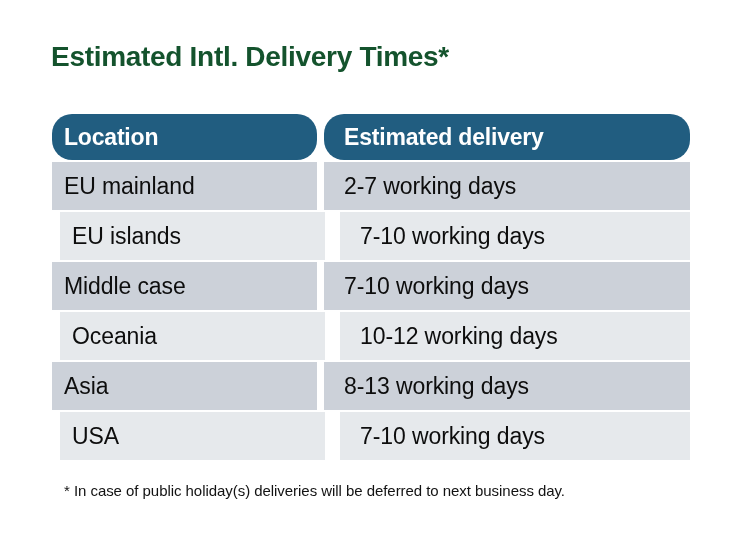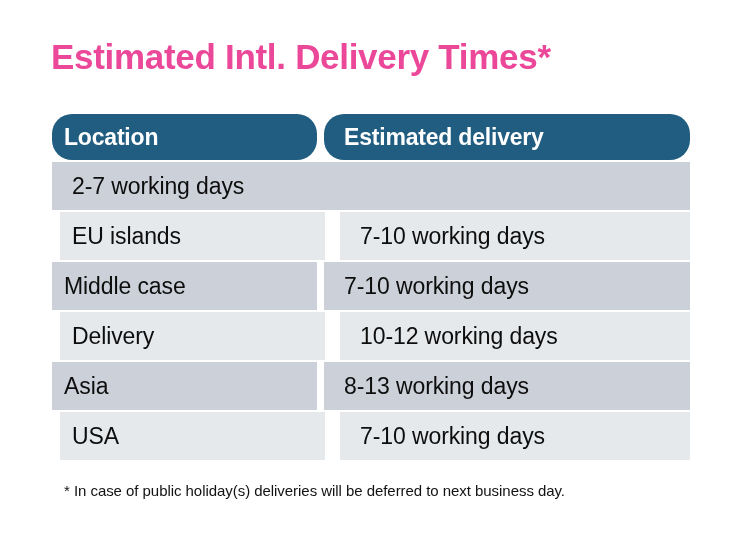--- a/index.html
+++ b/index.html
@@ -20,25 +20,25 @@
     position: absolute;
     inset: 0;
     background: #ffffff;
   }
 
   
   .page-title {
     position: absolute;
     left: 51px;
     top: 35px;
-    font-size: 35px;
+    font-size: 28px;
     line-height: 44px;
     font-weight: 700;
     letter-spacing: -0.3px;
-    color: #ec4899;
+    color: #14532d;
     white-space: nowrap;
   }
 
   
   .table {
     position: absolute;
     left: 52px;
     top: 114px;
     width: 638px;
     display: flex;
@@ -119,35 +119,36 @@
   <div class="page-title">Estimated Intl. Delivery Times*</div>
 
   <div class="table">
 
     <div class="row header">
       <div class="cell col-location">Location</div>
       <div class="cell col-delivery">Estimated delivery</div>
     </div>
 
     <div class="row body shade-dark">
+      <div class="cell col-location">EU mainland</div>
       <div class="cell col-delivery">2-7 working days</div>
     </div>
 
     <div class="row body shade-light">
       <div class="cell col-location">EU islands</div>
       <div class="cell col-delivery">7-10 working days</div>
     </div>
 
     <div class="row body shade-dark">
       <div class="cell col-location">Middle case</div>
       <div class="cell col-delivery">7-10 working days</div>
     </div>
 
     <div class="row body shade-light">
-      <div class="cell col-location">Delivery</div>
+      <div class="cell col-location">Oceania</div>
       <div class="cell col-delivery">10-12 working days</div>
     </div>
 
     <div class="row body shade-dark">
       <div class="cell col-location">Asia</div>
       <div class="cell col-delivery">8-13 working days</div>
     </div>
 
     <div class="row body shade-light">
       <div class="cell col-location">USA</div>

